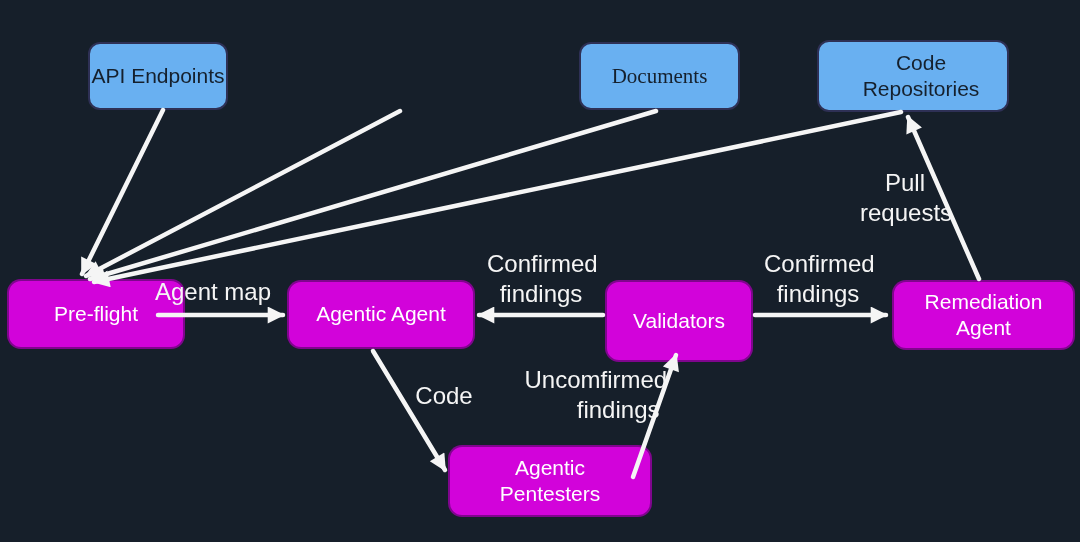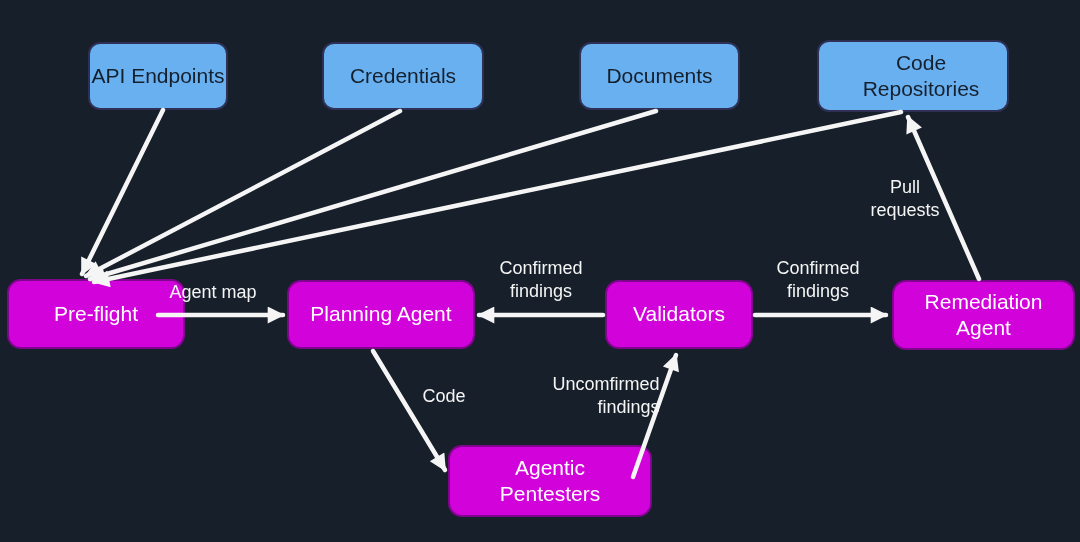--- a/index.html
+++ b/index.html
@@ -29,21 +29,21 @@
     color:var(--agent-text,#ffffff);
     border:2px solid rgba(60,8,80,0.55);
     border-radius:14px;
   }
   .nlabel{display:inline-block;}
   .elabel{
     position:absolute;z-index:2;
     transform:translate(-50%,-50%);
     text-align:center;
     color:var(--arrow,#f5f5f5);
-    font-size:18px;line-height:1.25;
+    font-size:24px;line-height:1.25;
   }
   .nowrap{white-space:nowrap;}
 </style>
 </head>
 <body>
 
 <div class="stage">
 
   <svg class="edges" width="1080" height="542" viewBox="0 0 1080 542">
     <defs>
@@ -59,37 +59,34 @@
     <line x1="603" y1="315" x2="479" y2="315" marker-end="url(#arrow)"></line>
     <line x1="755" y1="315" x2="886" y2="315" marker-end="url(#arrow)"></line>
     <line x1="373" y1="351" x2="445" y2="470" marker-end="url(#arrow)"></line>
     <line x1="633" y1="477" x2="676" y2="355" marker-end="url(#arrow)"></line>
     <line x1="979" y1="279" x2="908" y2="117" marker-end="url(#arrow)"></line>
   </svg>
 
   <div class="node source" style="left:88px;top:42px;width:140px;height:68px;">
     <span class="nlabel">API Endpoints</span>
   </div>
-  <div class="node source" style="left:322px;top:42px;width:162px;height:68px;">
-    <span class="nlabel">Credentials</span>
-  </div>
-  <div class="node source" style="left:579px;top:42px;width:161px;height:68px;">
+  <div class="node source" style="left:579px;top:42px;width:161px;height:68px;font-family:Liberation Serif, serif;">
     <span class="nlabel">Documents</span>
   </div>
   <div class="node source" style="left:817px;top:40px;width:192px;height:72px;padding-left:16px;">
     <span class="nlabel" style="max-width:120px;">Code Repositories</span>
   </div>
 
   <div class="node agent" style="left:7px;top:279px;width:178px;height:70px;">
     <span class="nlabel">Pre-flight</span>
   </div>
   <div class="node agent" style="left:287px;top:280px;width:188px;height:69px;">
-    <span class="nlabel">Planning Agent</span>
+    <span class="nlabel">Agentic Agent</span>
   </div>
-  <div class="node agent" style="left:605px;top:280px;width:148px;height:69px;">
+  <div class="node agent" style="left:605px;top:280px;width:148px;height:82px;">
     <span class="nlabel">Validators</span>
   </div>
   <div class="node agent" style="left:892px;top:280px;width:183px;height:70px;">
     <span class="nlabel" style="max-width:130px;">Remediation Agent</span>
   </div>
 
   <div class="node agent" style="left:448px;top:445px;width:204px;height:72px;">
     <span class="nlabel" style="max-width:120px;">Agentic Pentesters</span>
   </div>
 

